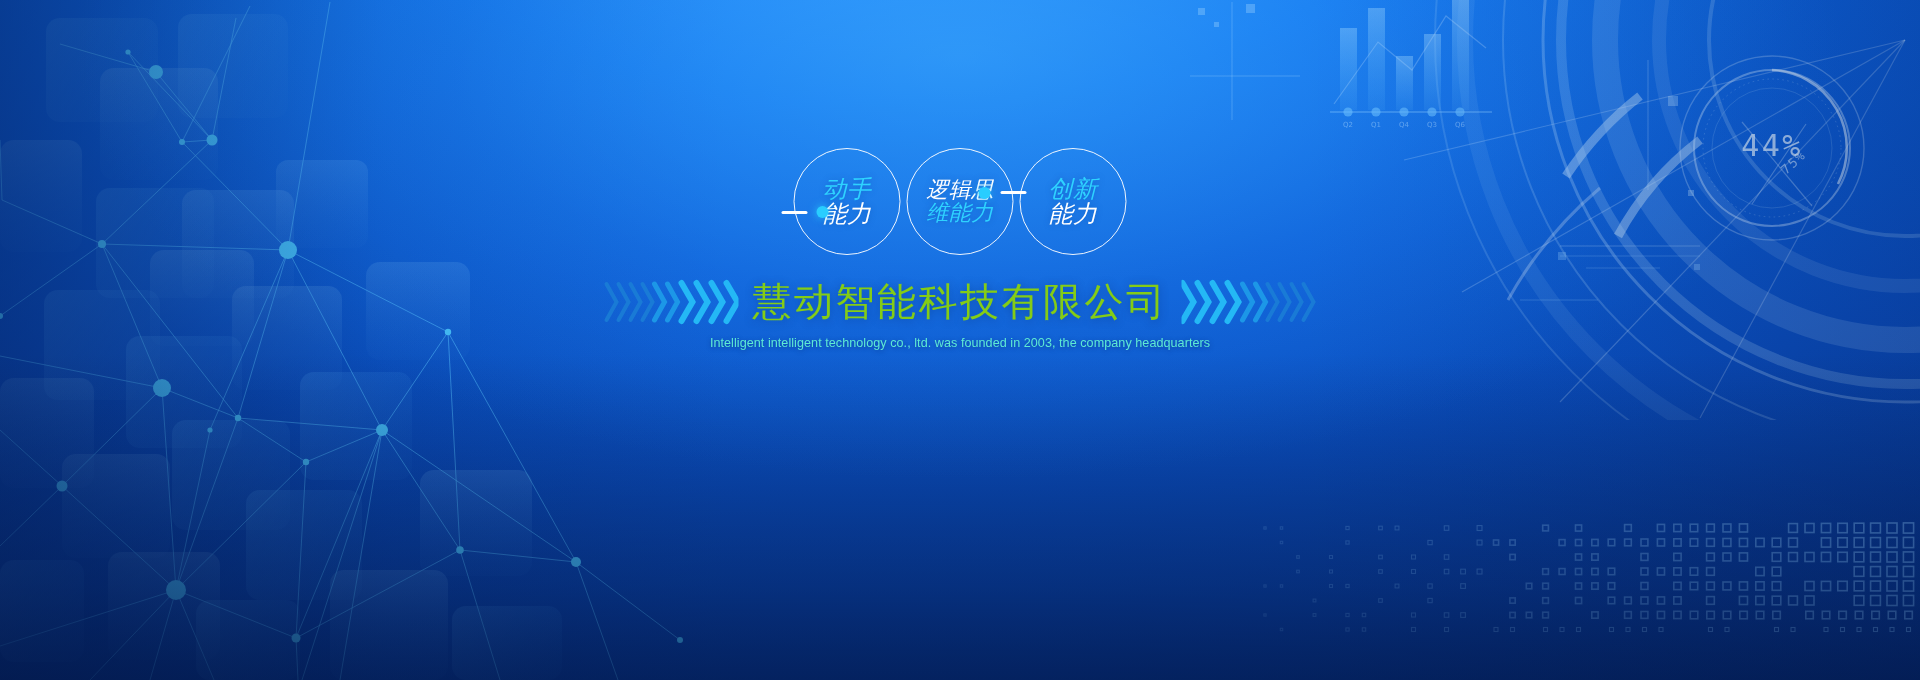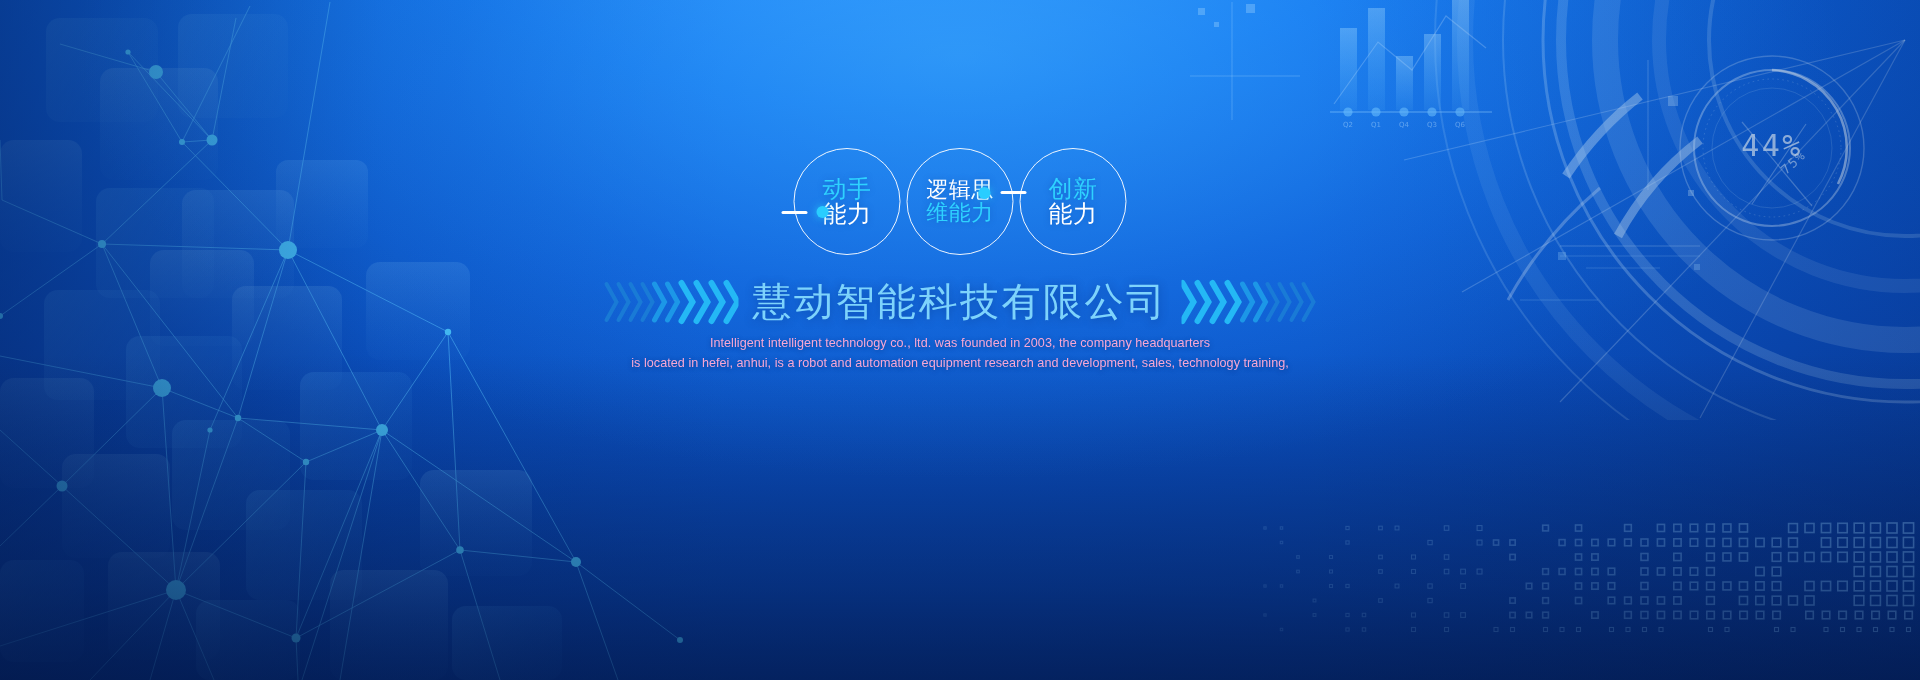--- a/index.html
+++ b/index.html
@@ -31,20 +31,21 @@
     pointer-events:none;
   }
   .circles{
     position:absolute;left:50%;top:148px;transform:translateX(-50%);
     display:flex;align-items:center;gap:6px;
   }
   .circ{
     position:relative;width:107px;height:107px;border-radius:50%;
     display:flex;flex-direction:column;align-items:center;justify-content:center;
     line-height:1.04;
+    font-style:italic;
   }
   .circ .ring{
     position:absolute;inset:0;border-radius:50%;
     border:1.6px solid rgba(255,255,255,.92);
   }
   .circ .t1,.circ .t2{
     position:relative;z-index:2;
     font-size:24px;letter-spacing:.5px;white-space:nowrap;
     font-family:"DejaVu Sans","Liberation Sans",sans-serif;
     text-shadow:0 0 6px rgba(10,60,150,.35);
@@ -58,32 +59,32 @@
   .acc .dash{position:absolute;width:26px;height:3px;background:#ffffff;border-radius:2px;}
   .acc .dot{position:absolute;width:12px;height:12px;border-radius:50%;background:#29cdff;
             box-shadow:0 0 8px rgba(41,205,255,.8);}
 
   
   .nameline{
     position:absolute;left:50%;top:275px;transform:translateX(-50%);
     display:flex;align-items:center;gap:14px;
   }
   .company{
-    color:#7dd3fc;font-size:39px;letter-spacing:2.5px;white-space:nowrap;
+    color:#84cc16;font-size:39px;letter-spacing:2.5px;white-space:nowrap;
     font-family:"DejaVu Sans","Liberation Sans",sans-serif;
     text-shadow:0 1px 10px rgba(6,40,110,.45);
     text-align:right;
   }
   .chev{display:flex;align-items:center;height:46px;}
   .chev svg{display:block;}
 
   
   .para{
     position:absolute;left:50%;top:333px;transform:translateX(-50%);
-    width:760px;text-align:center;color:#f9a8d4;
+    width:760px;text-align:center;color:#5eead4;
     font-size:12.6px;line-height:1.62;letter-spacing:.05px;
     text-shadow:0 1px 4px rgba(6,40,110,.5);
   }
   .para div{white-space:nowrap;}
 </style>
 </head>
 <body>
 
 <div id="banner">
 
@@ -596,17 +597,16 @@
               <path d="M110 5 L120 23 L110 41"></path>
                 <path d="M122 5 L132 23 L122 41"></path>
             </g>
           </g>
         </svg>
       </span>
     </div>
 
     <div class="para">
       <div>Intelligent intelligent technology co., ltd. was founded in 2003, the company headquarters</div>
-      <div>is located in hefei, anhui, is a robot and automation equipment research and development, sales, technology training,</div>
     </div>
 
   </div>
 </div>
 
 </body></html>

